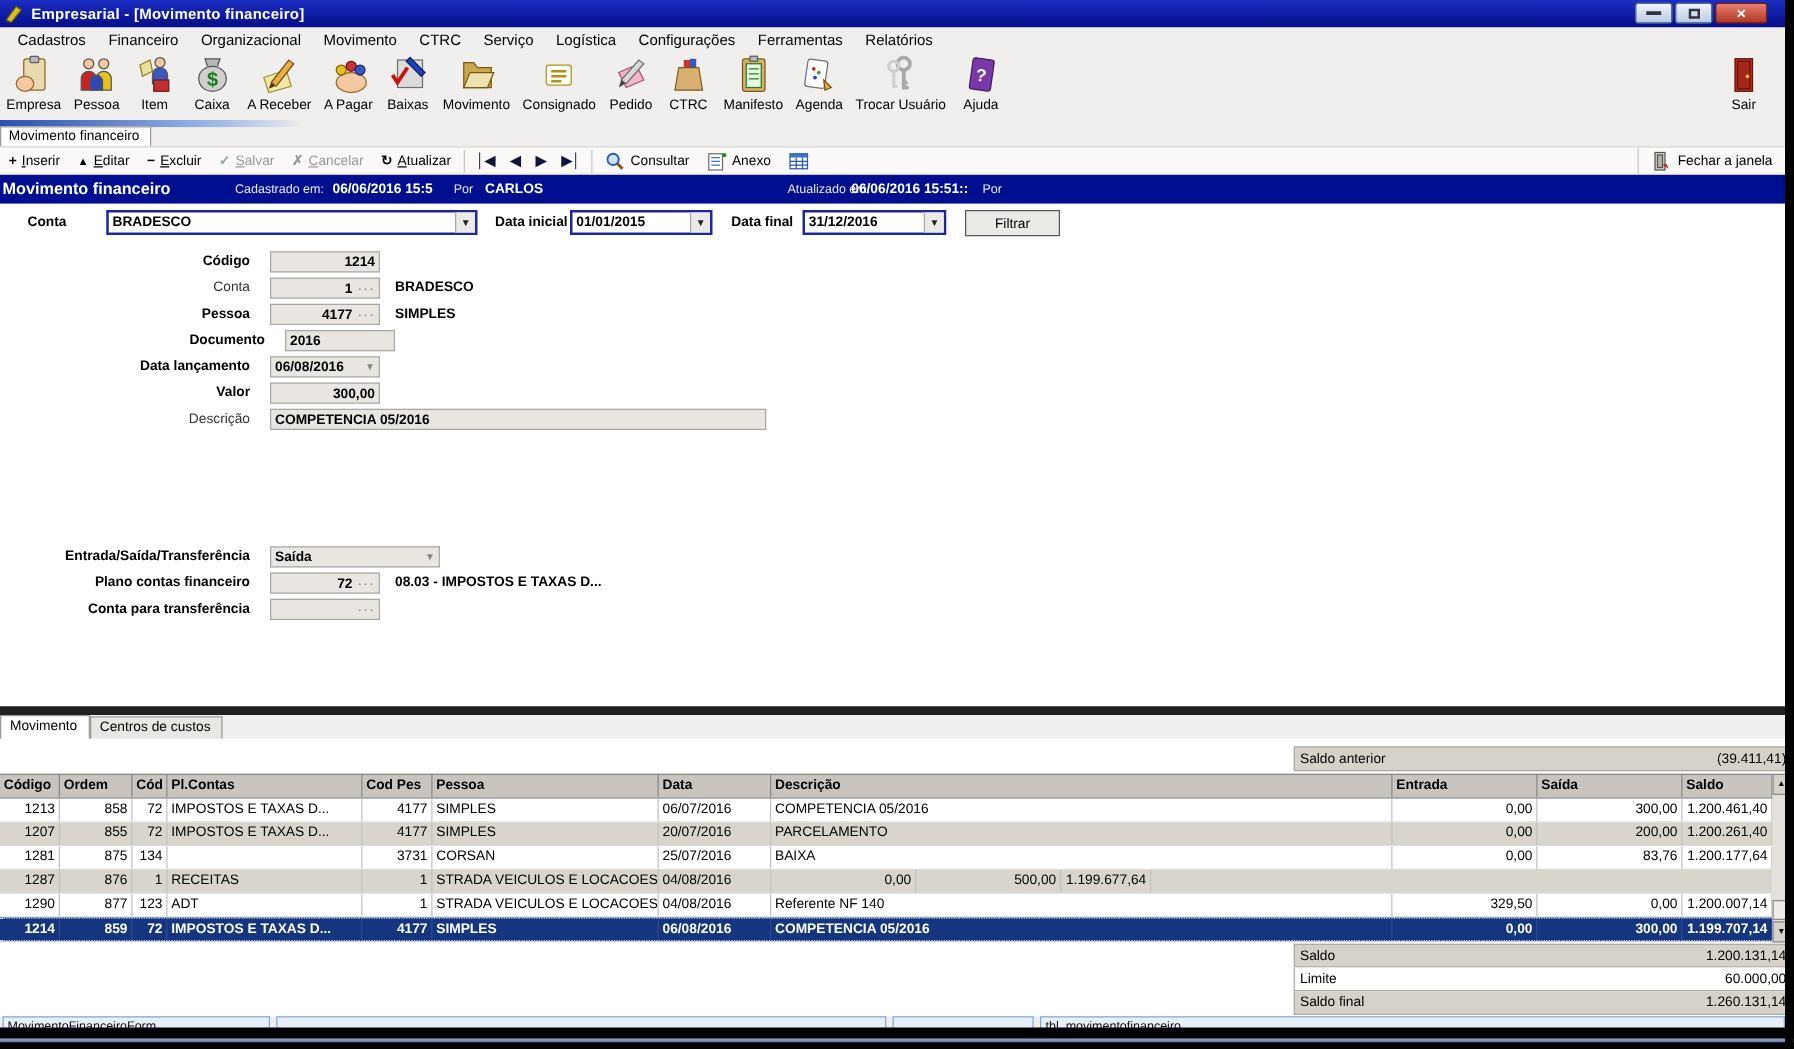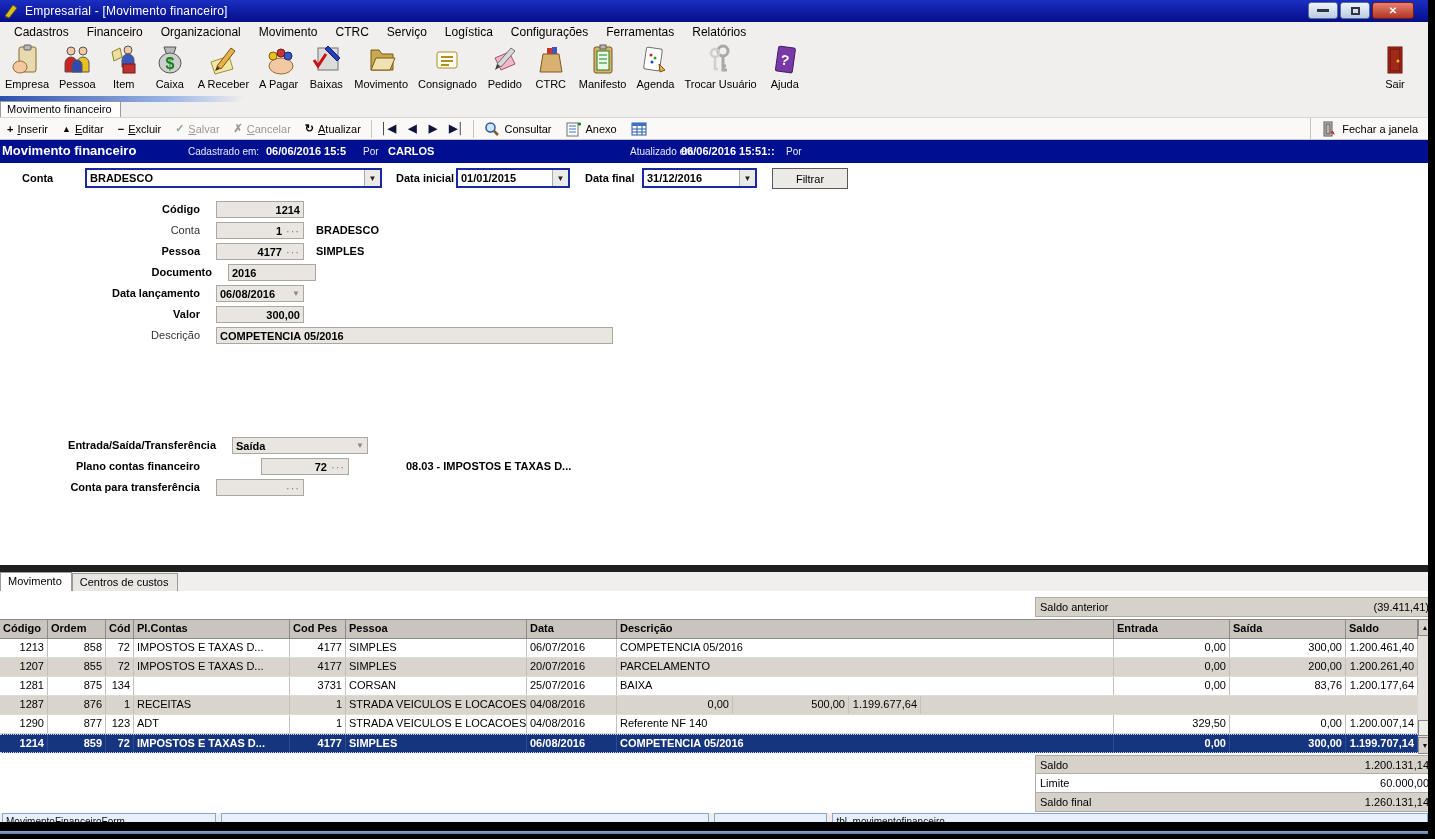--- a/index.html
+++ b/index.html
@@ -5,21 +5,21 @@
   html,body{margin:0;padding:0;background:#000;}
   *{box-sizing:border-box;}
   .stage{position:relative;width:1435px;height:839px;background:#000;overflow:hidden;
          font-family:"Liberation Sans",sans-serif;font-size:11px;color:#000;}
   .app{position:absolute;left:0;top:0;width:1428px;height:832px;background:#EFEEEC;}
 
   
   .titlebar{position:absolute;left:0;top:0;width:1428px;height:22px;background:#0A14A0;
             background:linear-gradient(#1b2ec2,#050e8a);display:flex;align-items:center;color:#fff;}
   .title-icon{width:16px;height:16px;margin:0 5px 0 4px;}
-  .title-text{font-size:12px;letter-spacing:.2px;}
+  .title-text{font-size:12px;letter-spacing:.2px;font-weight:bold;}
   .winbtns{position:absolute;right:14px;top:2px;display:flex;gap:2px;}
   .wbtn{width:30px;height:17px;border:1px solid #5a6d92;border-radius:3px;
         background:linear-gradient(#eef5fc,#b9cbe2);display:flex;align-items:center;justify-content:center;
         font-size:10px;color:#223;}
   .wbtn.close{width:42px;background:linear-gradient(#e88070,#b03624);border-color:#701d10;color:#fff;font-weight:bold;}
   .wbtn .minbar{width:12px;height:3px;background:#334;}
   .wbtn .maxsq{width:9px;height:8px;border:2px solid #334;}
 
   
   .menubar{position:absolute;left:0;top:22px;width:1428px;height:20px;background:#F0EFED;
@@ -501,28 +501,28 @@
       <div class="ffield right" style="width:88px;">
             <span>300,00</span>
           </div>
     </div>
     <div class="frow" style="top:134px;">
       <span class="flab dim">Descrição</span>
       <div class="ffield" style="width:397px;">
             <span>COMPETENCIA 05/2016</span>
           </div>
     </div>
-    <div class="frow" style="top:244px;padding-left:16px;">
+    <div class="frow" style="top:244px;">
       <span class="flab">Entrada/Saída/Transferência</span>
       <div class="ffield" style="width:136px;">
             <span>Saída</span>
             <span class="dar">▼</span>
           </div>
     </div>
-    <div class="frow" style="top:265px;gap:45px;">
+    <div class="frow" style="top:265px;">
       <span class="flab">Plano contas financeiro</span>
       <div class="ffield" style="width:88px;">
             <span style="flex:1;text-align:right;">72</span>
             <span class="ell">···</span>
           </div>
       <span class="fref">08.03 - IMPOSTOS E TAXAS D...</span>
     </div>
     <div class="frow" style="top:286px;">
       <span class="flab">Conta para transferência</span>
       <div class="ffield" style="width:88px;">

